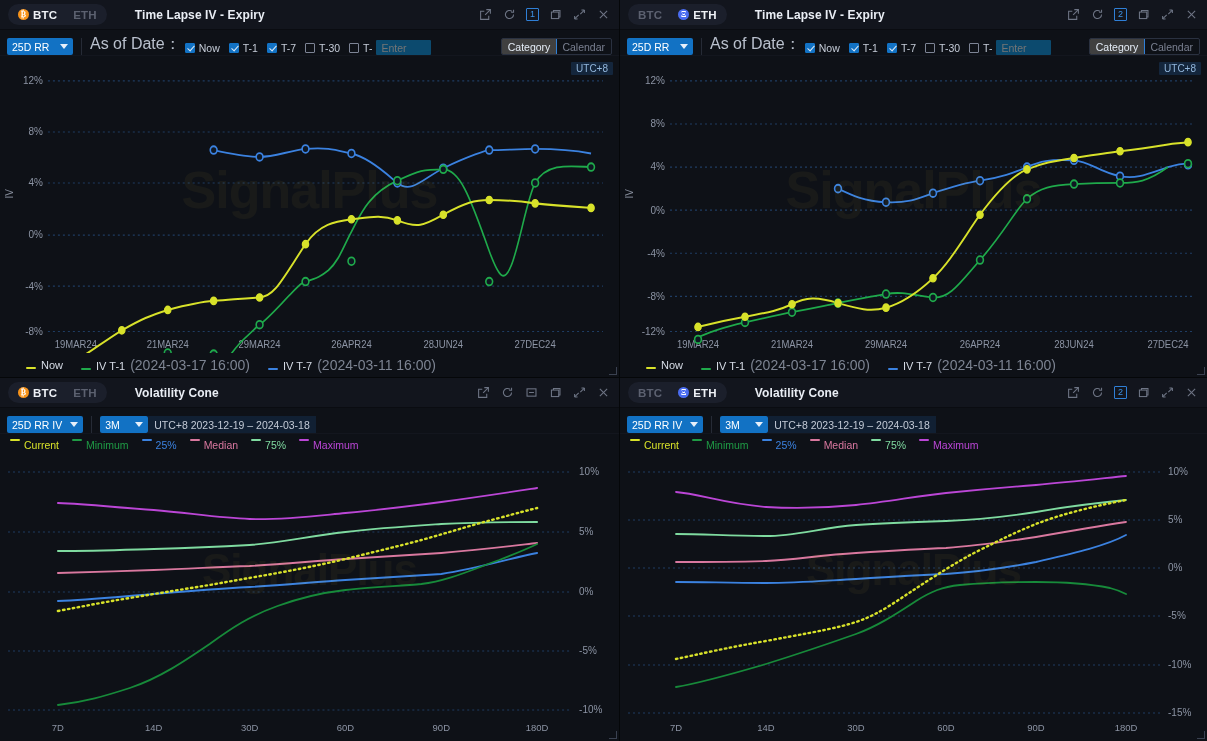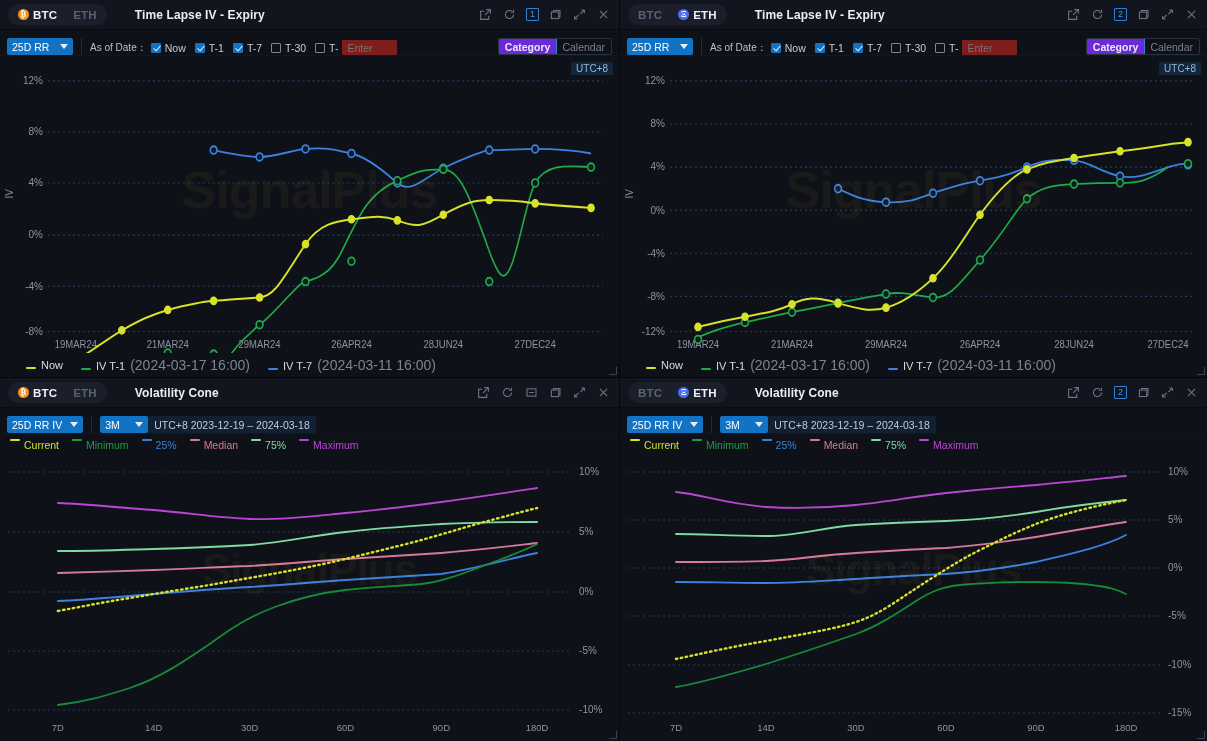--- a/index.html
+++ b/index.html
@@ -125,21 +125,21 @@
     width: 0; height: 0;
     border-left: 4px solid transparent;
     border-right: 4px solid transparent;
     border-top: 5px solid #e6f0fb;
   }
   .divider-v {
     width: 1px; height: 17px;
     background: #262b36;
     margin: 0 8px;
   }
-  .asof-label { font-size: 10px; color: #b9c0cd; margin-right: 4px; }
+  .asof-label { font-size: 16px; color: #b9c0cd; margin-right: 4px; }
   .chk-group { display: flex; align-items: center; gap: 9px; }
   .chk { display: inline-flex; align-items: center; gap: 4px; cursor: pointer; }
   .box {
     width: 10px; height: 10px;
     border: 1px solid #7d8495;
     border-radius: 1px;
     background: transparent;
     display: inline-block;
     position: relative;
     flex: 0 0 10px;
@@ -148,21 +148,21 @@
   .box.on::after {
     content: "";
     position: absolute; left: 3px; top: 0.5px;
     width: 3px; height: 6px;
     border: solid #dce9f7;
     border-width: 0 1.4px 1.4px 0;
     transform: rotate(42deg);
   }
   .chk-txt { font-size: 10.5px; color: #c5ccd8; }
   .enter-input {
-    background: #7f1d1d;
+    background: #0c4a6e;
     color: #7fb4e3;
     font-size: 10.5px;
     border: none;
     height: 15px;
     width: 55px;
     padding: 0 5px;
     border-radius: 1px;
     outline: none;
     font-family: "Liberation Sans", sans-serif;
   }
@@ -177,22 +177,21 @@
     font-size: 10.5px;
     padding: 0 6px;
     display: flex; align-items: center;
     color: #7a8091;
     cursor: pointer;
   }
   .seg div.active {
     color: #e4ecf6;
     border: 1px solid #2f7fd6;
     margin: -1px;
-    background: #6d28d9;
-    font-weight: bold;
+    background: #404040;
   }
   .daterange {
     font-size: 10.5px;
     color: #c3cad6;
     background: #112033;
     height: 17px;
     display: inline-flex; align-items: center;
     padding: 0 6px;
   }
 

